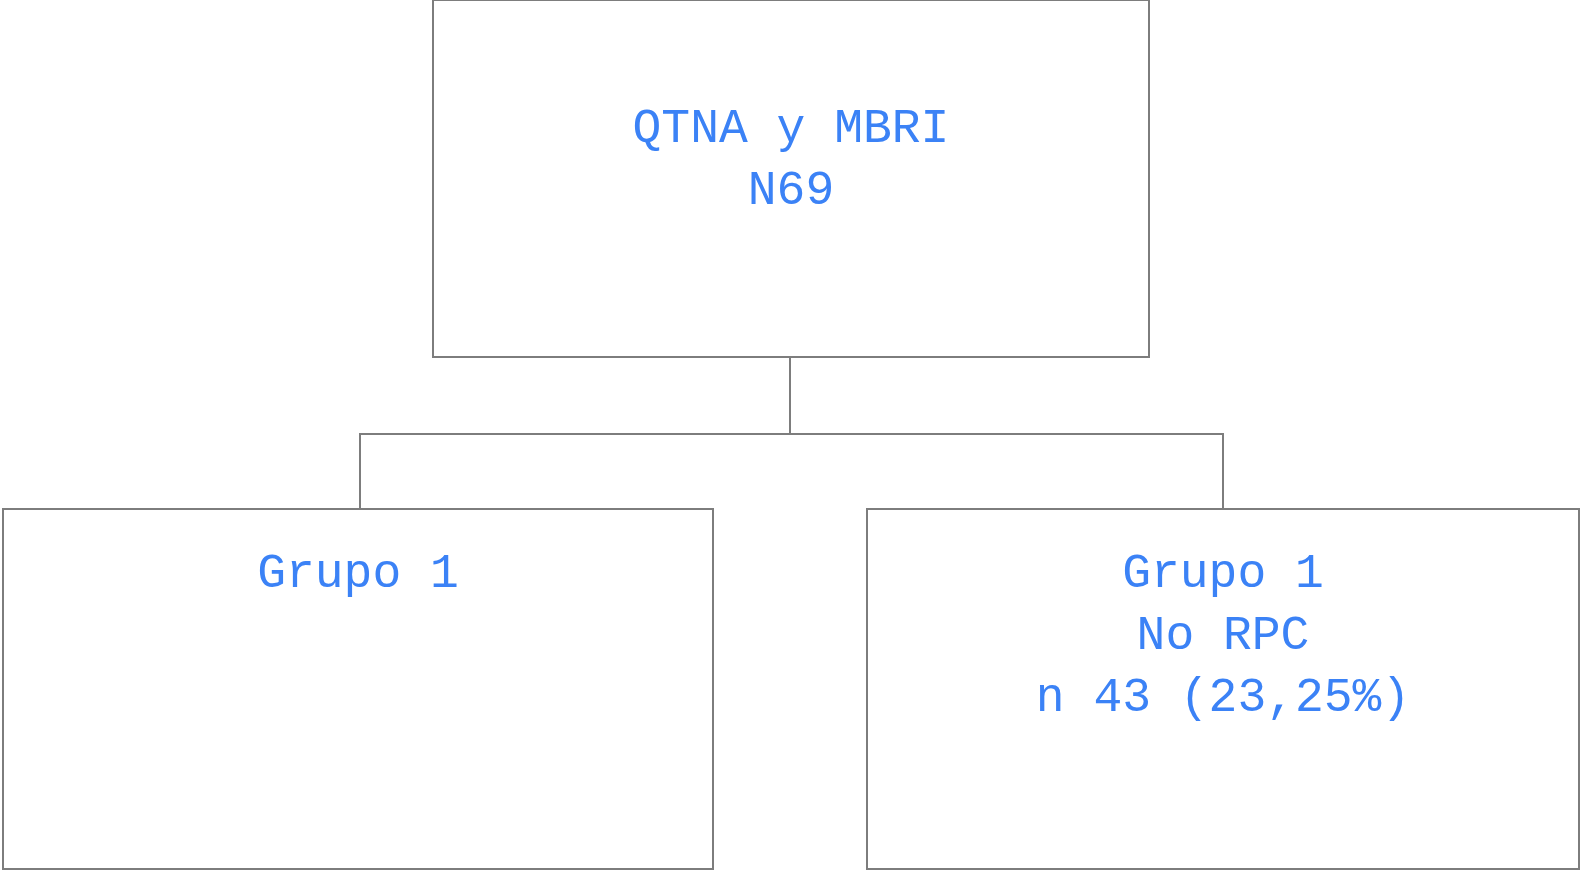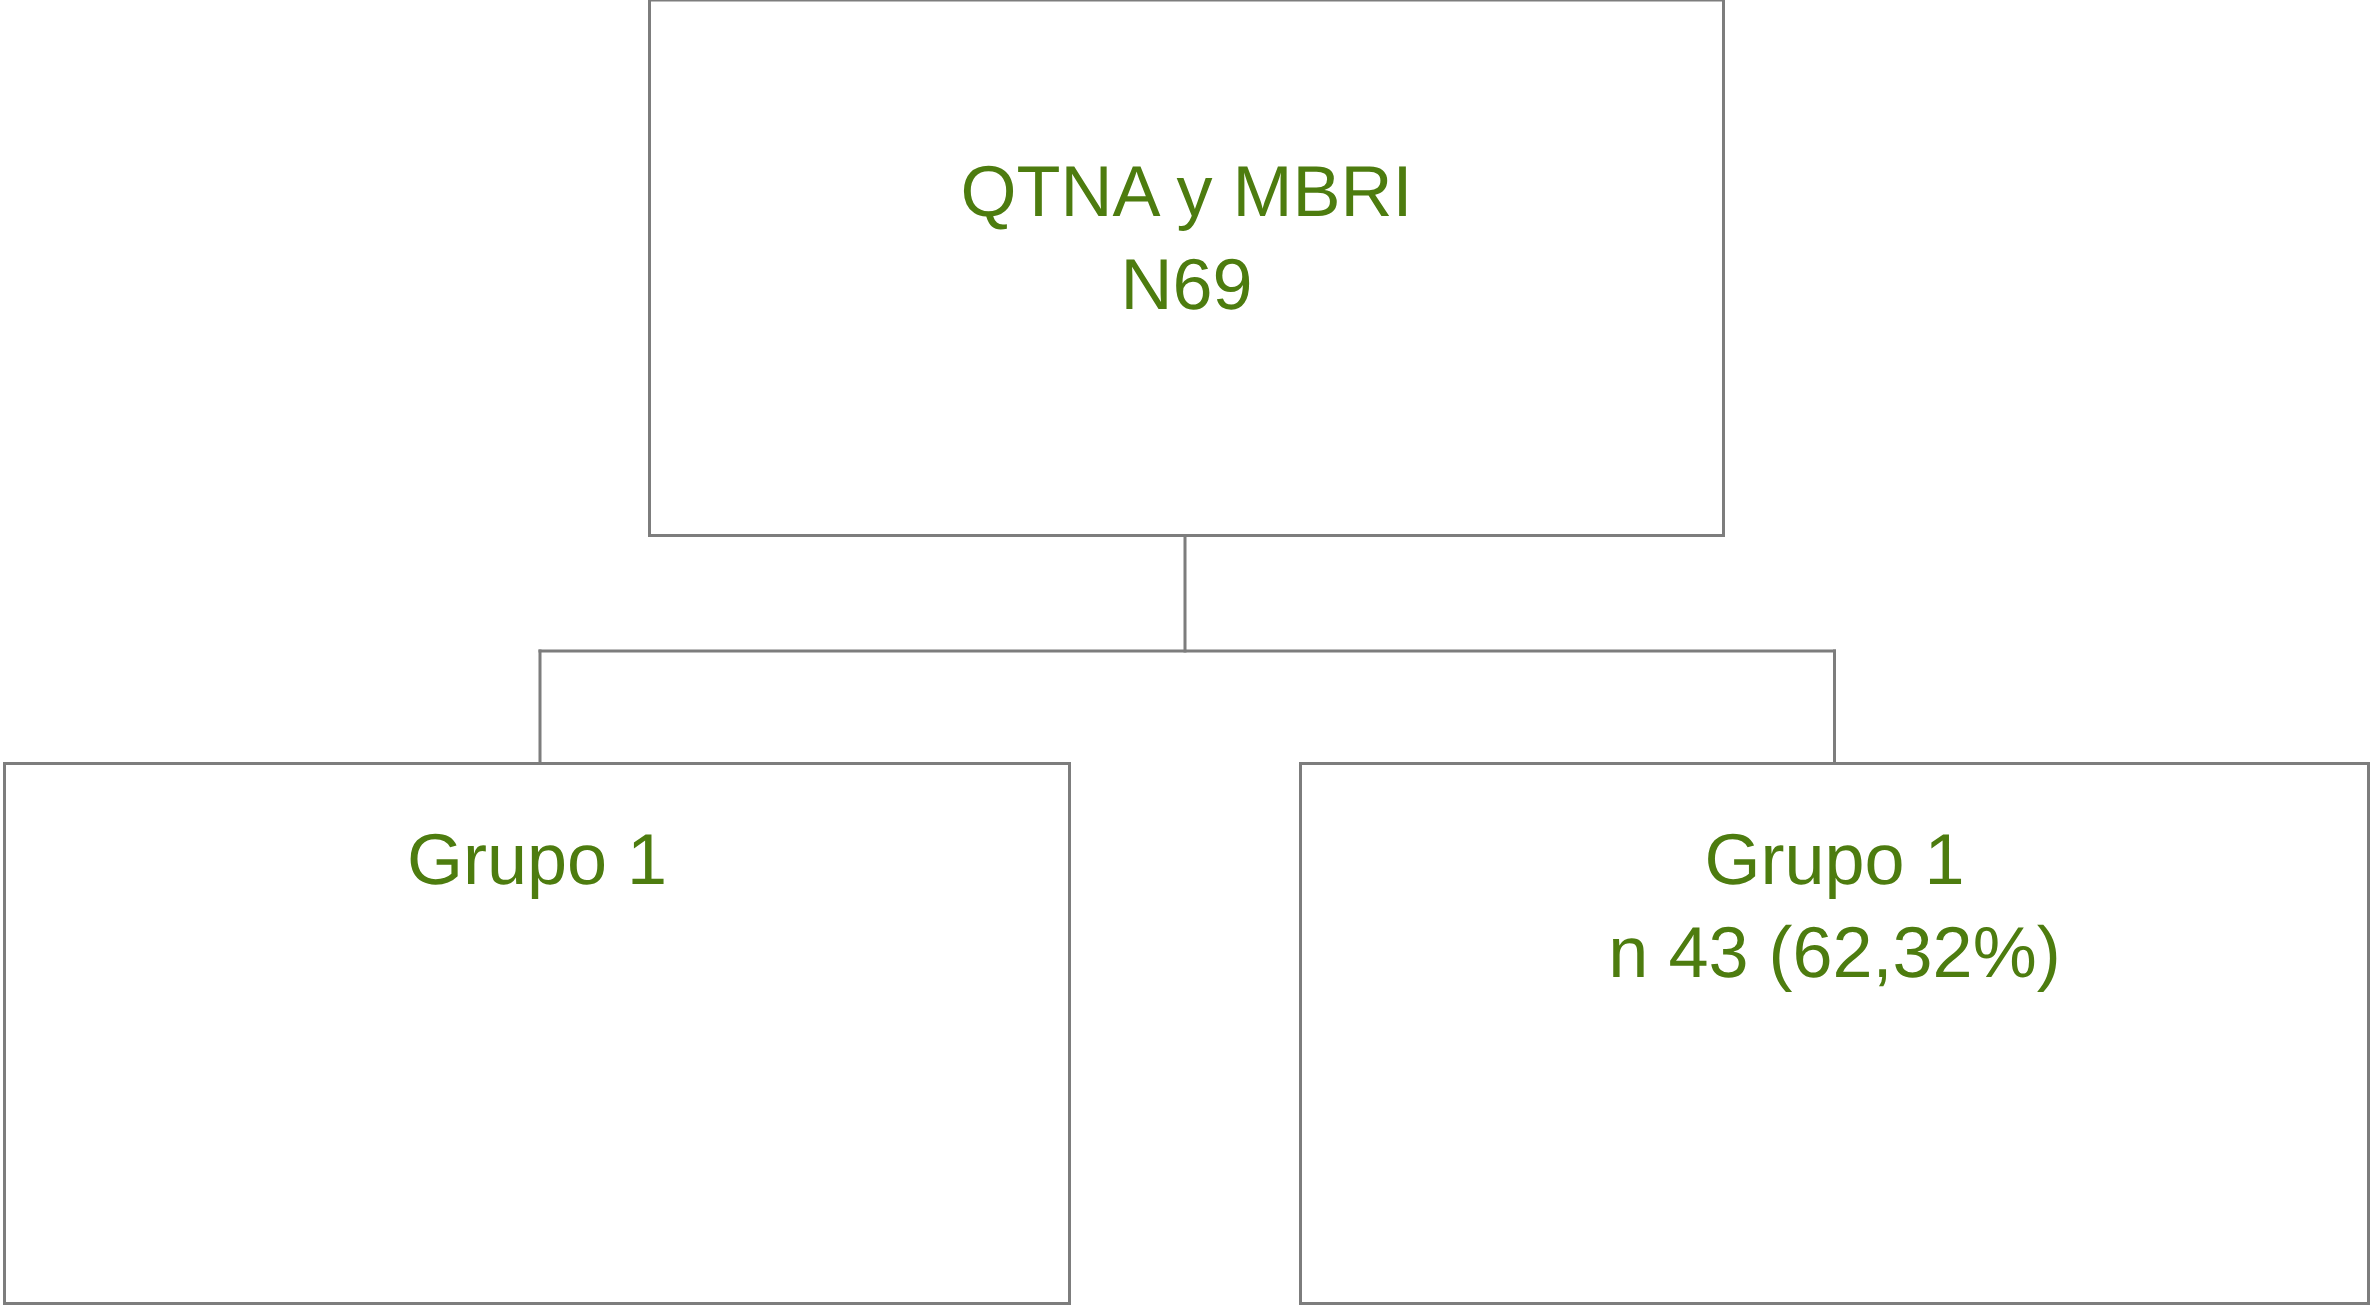--- a/index.html
+++ b/index.html
@@ -24,26 +24,27 @@
     box-sizing: border-box;
     background: #ffffff;
     border: 2px solid #7d7d7d;
     display: flex;
     flex-direction: column;
     align-items: center;
     justify-content: flex-start;
     z-index: 2;
   }
   .node-line {
-    color: #4d7c0f;
+    color: #3b82f6;
     font-size: 48px;
     line-height: 62px;
     letter-spacing: 0px;
     white-space: nowrap;
     text-align: center;
+    font-family: Liberation Mono, monospace;
   }
 
   
   #node-root {
     left: 432px;
     top: -1px;
     width: 718px;
     height: 359px;
     padding-top: 97px;
   }
@@ -109,16 +110,17 @@
     <div class="node-line">QTNA y MBRI</div>
     <div class="node-line">N69</div>
   </div>
 
   <div class="node" id="node-left">
     <div class="node-line">Grupo 1</div>
   </div>
 
   <div class="node" id="node-right">
     <div class="node-line">Grupo 1</div>
-    <div class="node-line">n 43 (62,32%)</div>
+    <div class="node-line">No RPC</div>
+    <div class="node-line">n 43 (23,25%)</div>
   </div>
 
 </div>
 
 </body></html>

